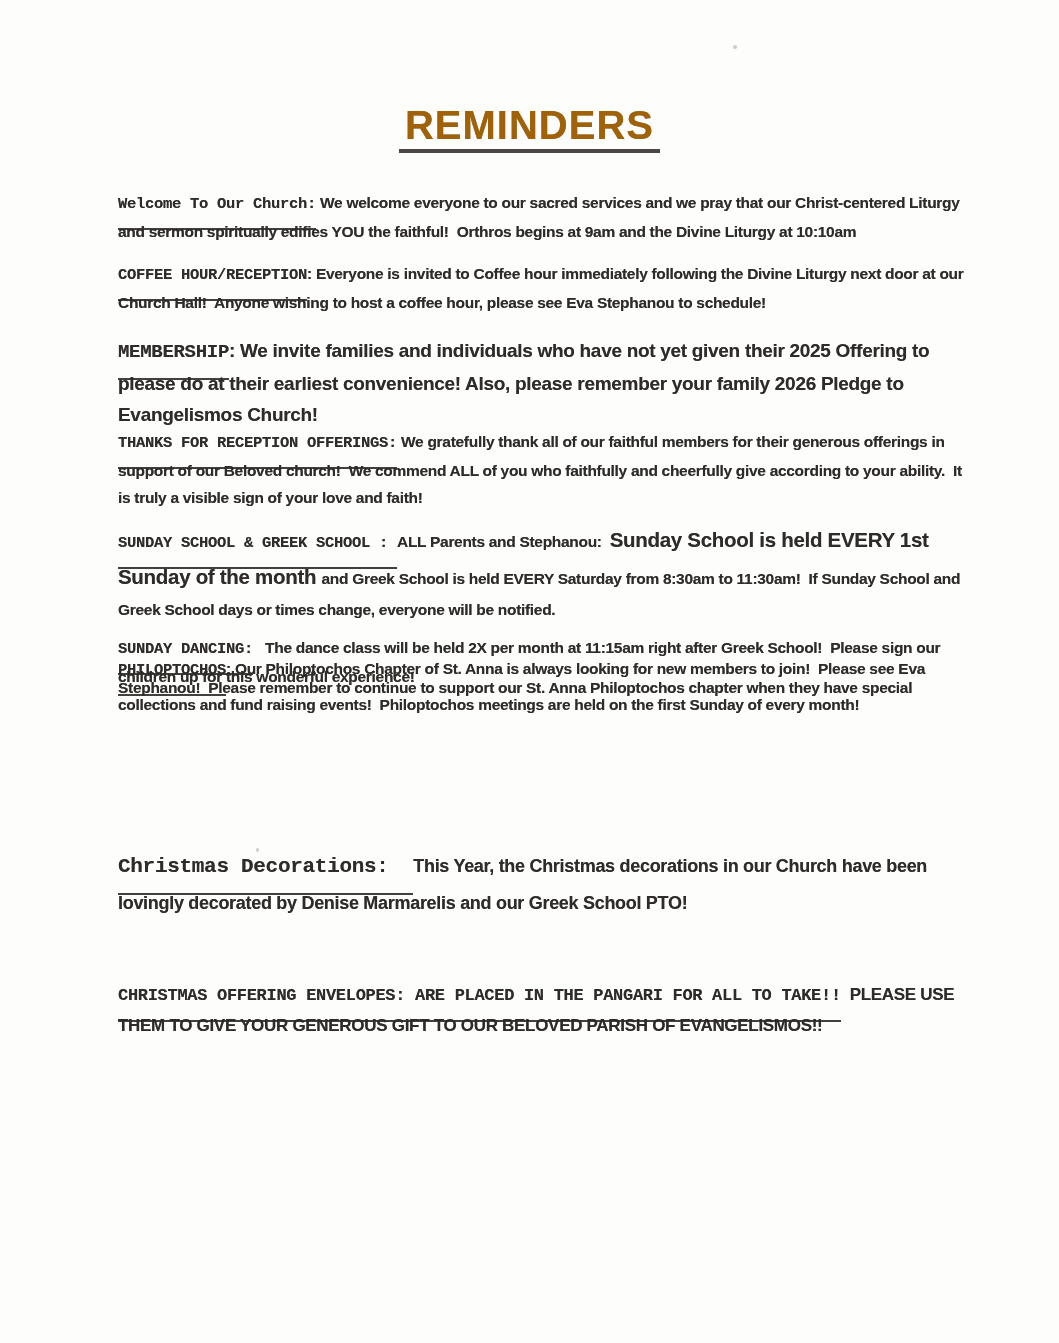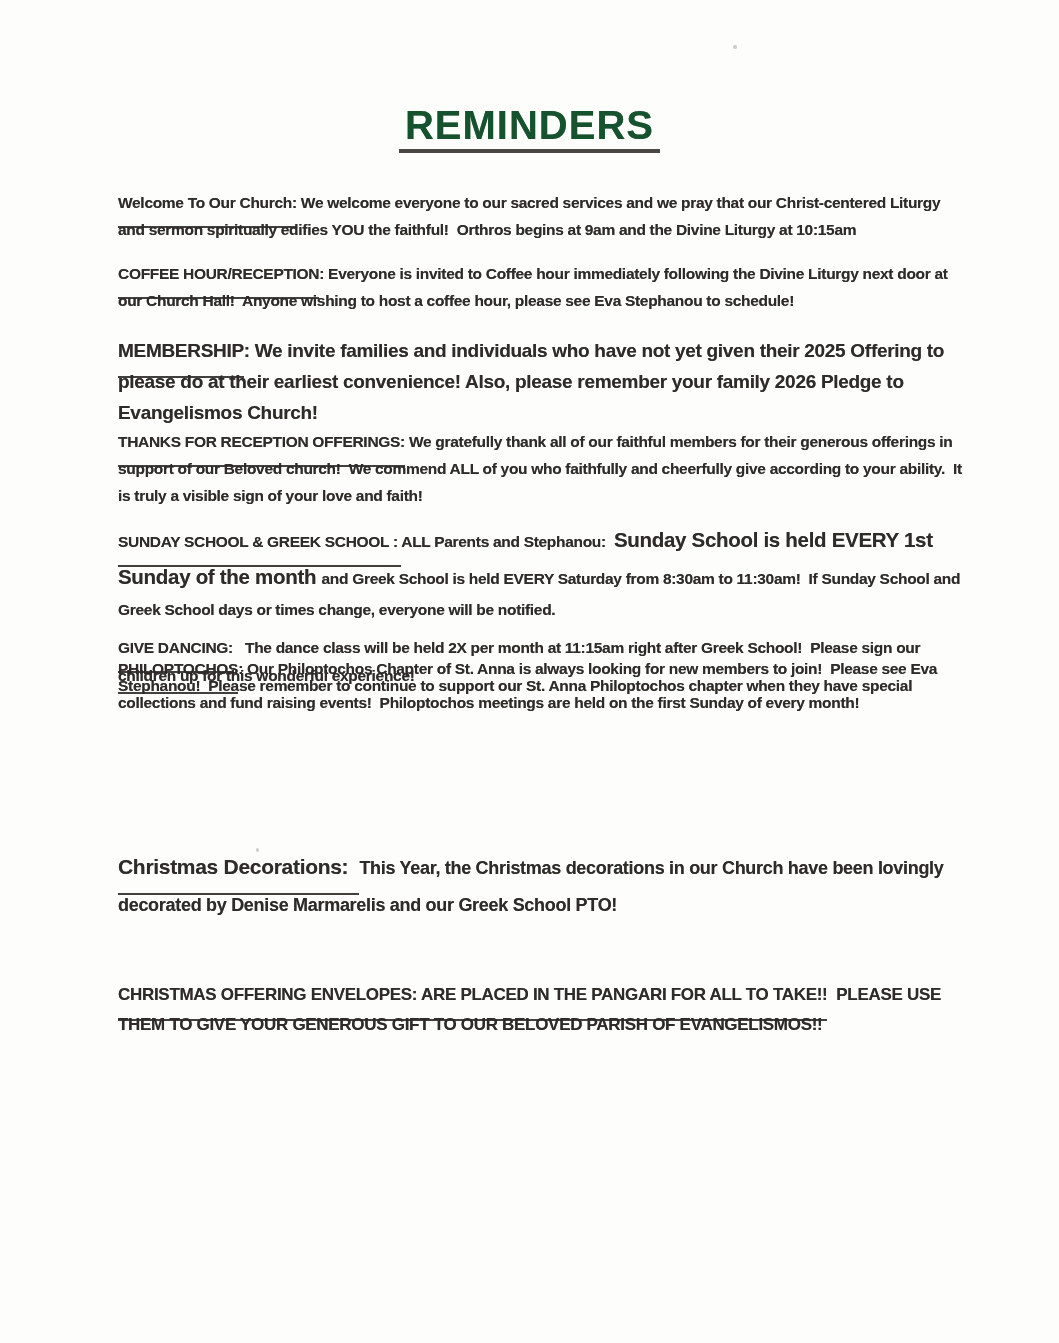--- a/index.html
+++ b/index.html
@@ -22,39 +22,40 @@
     top: 103px;
     left: 0;
     width: 100%;
     text-align: center;
   }
   .doc-title {
     display: inline-block;
     font-size: 40px;
     font-weight: 700;
     letter-spacing: 1px;
-    color: #14532d;
+    color: #a16207;
     border-bottom: 4px solid rgba(42,39,35,0.85);
     padding: 0 6px 2px 6px;
     line-height: 44px;
   }
   .sec {
     position: absolute;
     left: 118px;
     width: 852px;
     margin: 0;
     white-space: pre-wrap;
     font-weight: 700;
     letter-spacing: -0.3px;
   }
   
   .body-sec   { font-size: 15.5px; line-height: 27px; }
   .hu {
     border-bottom: 2px solid rgba(46,43,40,0.9);
     padding-bottom: 15px;
+    font-family: Liberation Mono, monospace;
   }
   .sec-welcome        { top: 189px; }
   .sec-coffee         { top: 260px; line-height: 27px; }
   .sec-membership     { top: 335px; font-size: 19px;   line-height: 31px; }
   .sec-thanks         { top: 428px; }
   .sec-sunday         { top: 521px; font-size: 15.5px; line-height: 29px; }
   .sec-sunday .big    { font-size: 20.5px; line-height: 37px; }
   .sec-dancing        { top: 634px; line-height: 28px; }
   .sec-philoptochos   { top: 660px; line-height: 17px; }
   .sec-decorations    { top: 848px; font-size: 18px;   line-height: 37px; }
@@ -73,31 +74,31 @@
 
 <div class="page">
 
   <div class="speck speck-1"></div>
   <div class="speck speck-2"></div>
 
   <div class="doc-title-wrap">
     <span class="doc-title">REMINDERS</span>
   </div>
 
-  <p class="sec body-sec sec-welcome"><span class="hu">Welcome To Our Church:</span><span> We welcome everyone to our sacred services and we pray that our Christ-centered Liturgy and sermon spiritually edifies YOU the faithful!  Orthros begins at 9am and the Divine Liturgy at 10:15am</span></p>
+  <p class="sec body-sec sec-welcome"><span class="hu">Welcome To Our Church:</span><span> We welcome everyone to our sacred services and we pray that our Christ-centered Liturgy and sermon spiritually edifies YOU the faithful!  Orthros begins at 9am and the Divine Liturgy at 10:10am</span></p>
 
   <p class="sec body-sec sec-coffee"><span class="hu">COFFEE HOUR/RECEPTION</span><span>: Everyone is invited to Coffee hour immediately following the Divine Liturgy next door at our Church Hall!  Anyone wishing to host a coffee hour, please see Eva Stephanou to schedule!</span></p>
 
   <p class="sec sec-membership"><span class="hu">MEMBERSHIP</span><span>: We invite families and individuals who have not yet given their 2025 Offering to please do at their earliest convenience! Also, please remember your family 2026 Pledge to Evangelismos Church!</span></p>
 
   <p class="sec body-sec sec-thanks"><span class="hu">THANKS FOR RECEPTION OFFERINGS:</span><span> We gratefully thank all of our faithful members for their generous offerings in support of our Beloved church!  We commend ALL of you who faithfully and cheerfully give according to your ability.  It is truly a visible sign of your love and faith!</span></p>
 
   <p class="sec sec-sunday"><span class="hu">SUNDAY SCHOOL &amp; GREEK SCHOOL : </span><span>ALL Parents and Stephanou:  </span><span class="big">Sunday School is held EVERY 1st Sunday of the month </span><span>and Greek School is held EVERY Saturday from 8:30am to 11:30am!  If Sunday School and Greek School days or times change, everyone will be notified.</span></p>
 
-  <p class="sec body-sec sec-dancing"><span class="hu">GIVE DANCING:</span><span>   The dance class will be held 2X per month at 11:15am right after Greek School!  Please sign our children up for this wonderful experience!</span></p>
+  <p class="sec body-sec sec-dancing"><span class="hu">SUNDAY DANCING:</span><span>   The dance class will be held 2X per month at 11:15am right after Greek School!  Please sign our children up for this wonderful experience!</span></p>
 
   <p class="sec body-sec sec-philoptochos"><span class="hu">PHILOPTOCHOS</span><span>: Our Philoptochos Chapter of St. Anna is always looking for new members to join!  Please see Eva Stephanou!  Please remember to continue to support our St. Anna Philoptochos chapter when they have special collections and fund raising events!  Philoptochos meetings are held on the first Sunday of every month!</span></p>
 
   <p class="sec sec-envelopes"><span class="hu">CHRISTMAS OFFERING ENVELOPES: ARE PLACED IN THE PANGARI FOR ALL TO TAKE!!</span><span>  PLEASE USE THEM TO GIVE YOUR GENEROUS GIFT TO OUR BELOVED PARISH OF EVANGELISMOS!!</span></p>
 
   <p class="sec sec-decorations"><span class="hu">Christmas Decorations:  </span><span>This Year, the Christmas decorations in our Church have been lovingly decorated by Denise Marmarelis and our Greek School PTO!</span></p>
 
 </div>
 
 </body></html>

